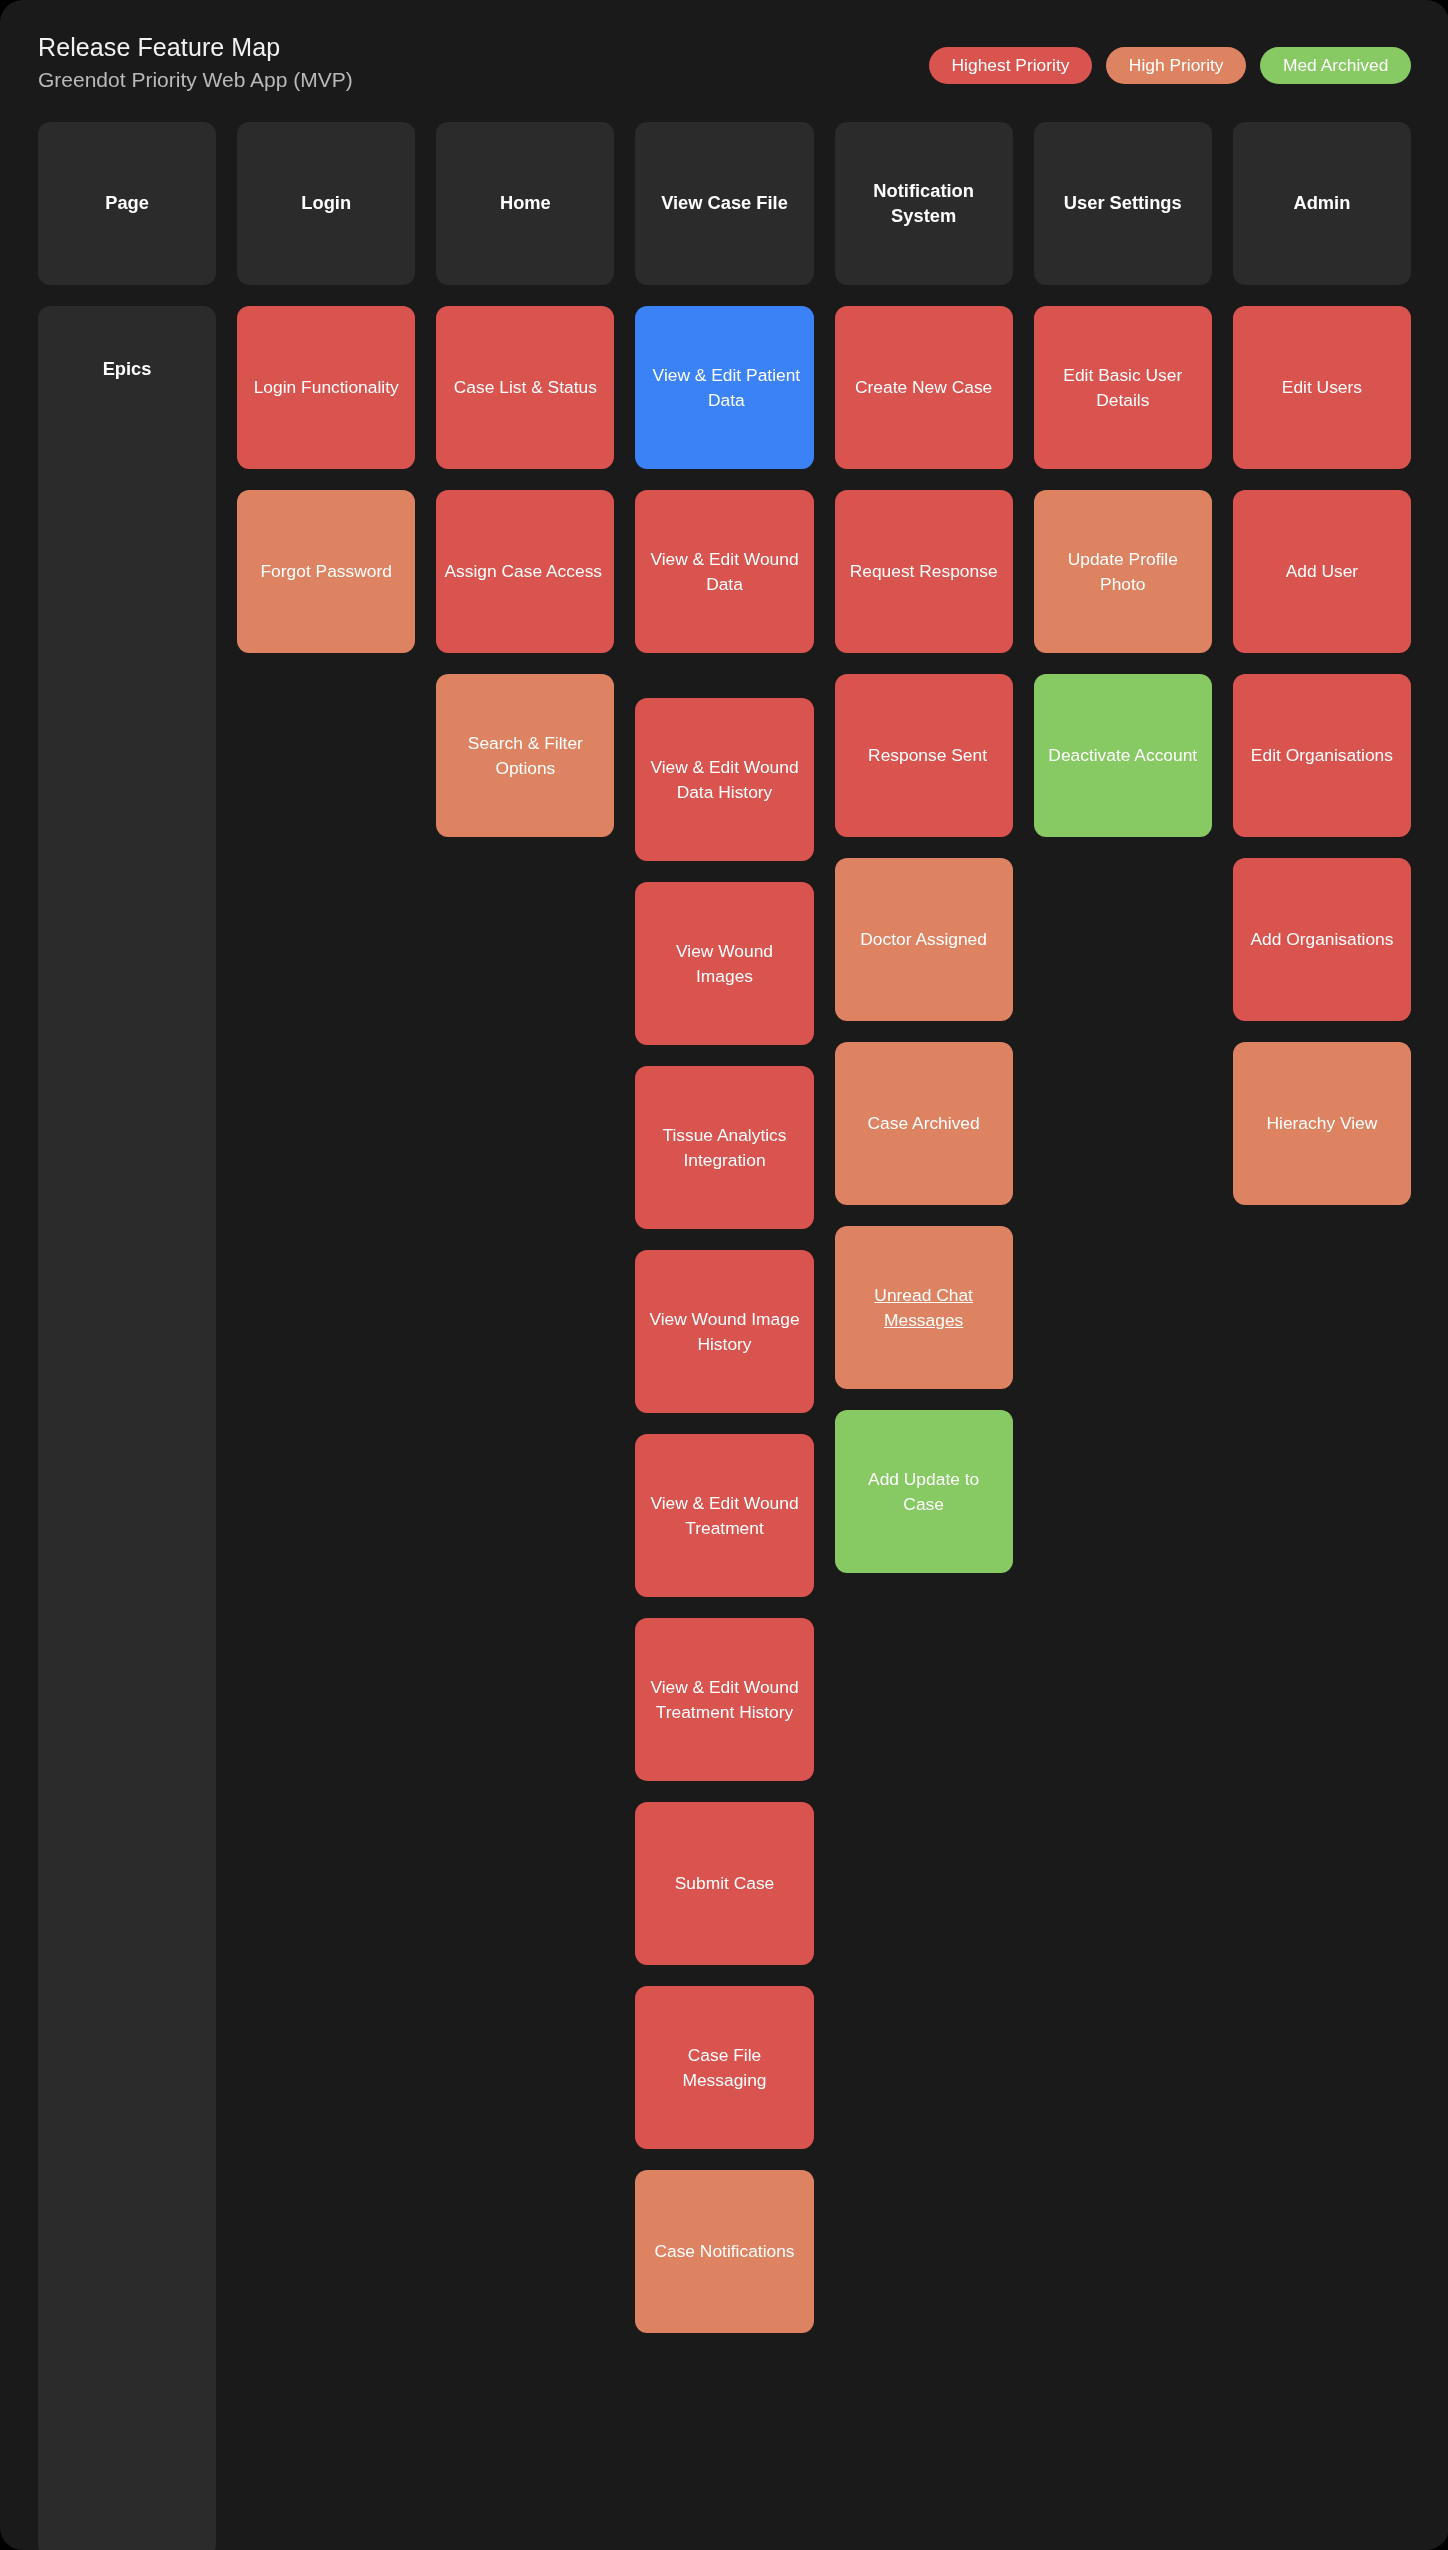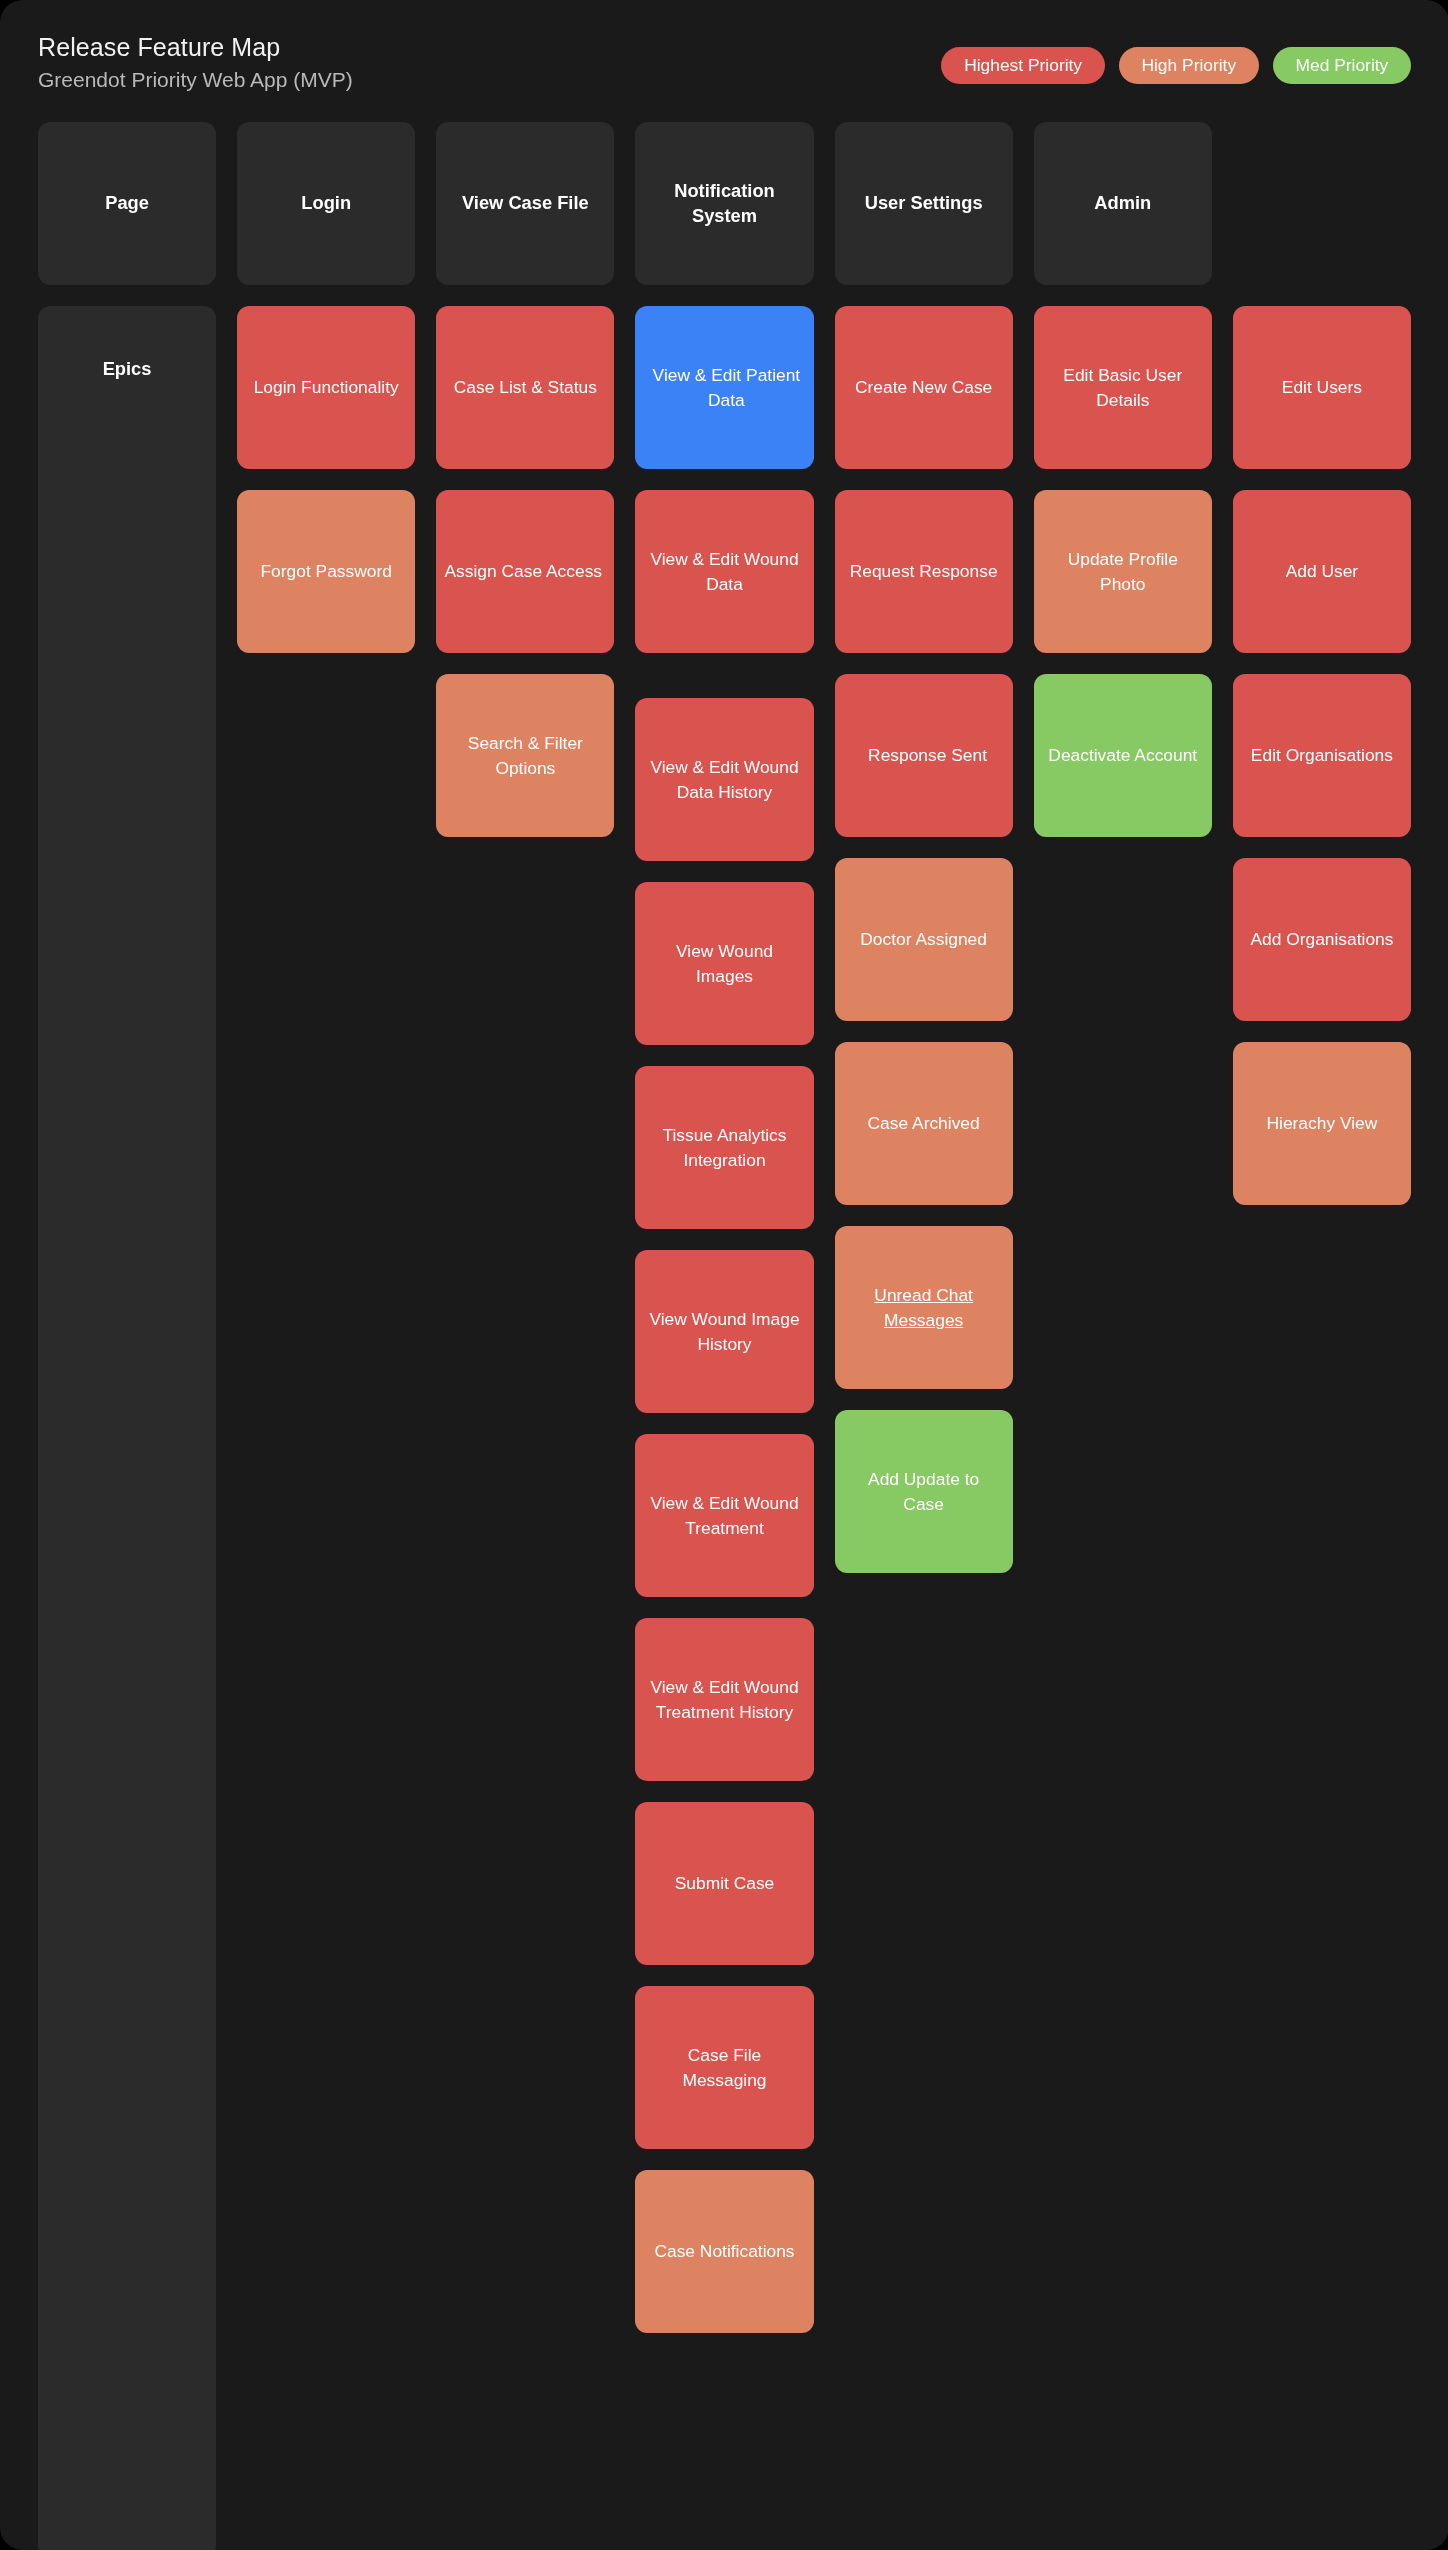--- a/index.html
+++ b/index.html
@@ -128,29 +128,30 @@
 <div class="page">
 
   <div class="topbar">
     <div class="title-block">
       <div class="title">Release Feature Map</div>
       <div class="subtitle">Greendot Priority Web App (MVP)</div>
     </div>
     <div class="legend">
       <div class="badge" style="background: rgb(217, 83, 79); text-align: right;">Highest Priority</div>
       <div class="badge" style="background: rgb(222, 131, 98);">High Priority</div>
-      <div class="badge" style="background: rgb(135, 201, 98);">Med Priority</div>
+      <div class="badge" style="background: rgb(135, 201, 98);">Med Archived</div>
     </div>
   </div>
 
   <div class="grid-area">
 
     <div class="col-head-row">
       <div class="col-head">Page</div>
       <div class="col-head">Login</div>
+      <div class="col-head">Home</div>
       <div class="col-head">View Case File</div>
       <div class="col-head">Notification System</div>
       <div class="col-head">User Settings</div>
       <div class="col-head">Admin</div>
     </div>
 
     <div class="body-row">
       <div class="side-col">
         <div class="side-label">Epics</div>
       </div>

